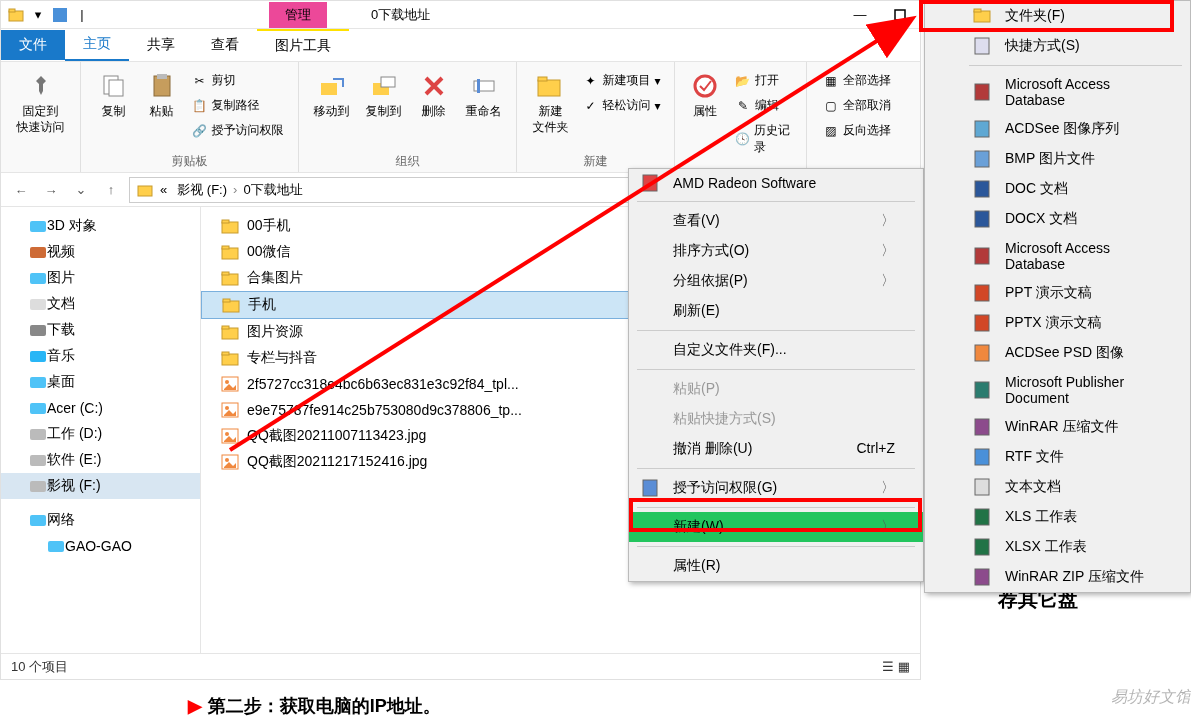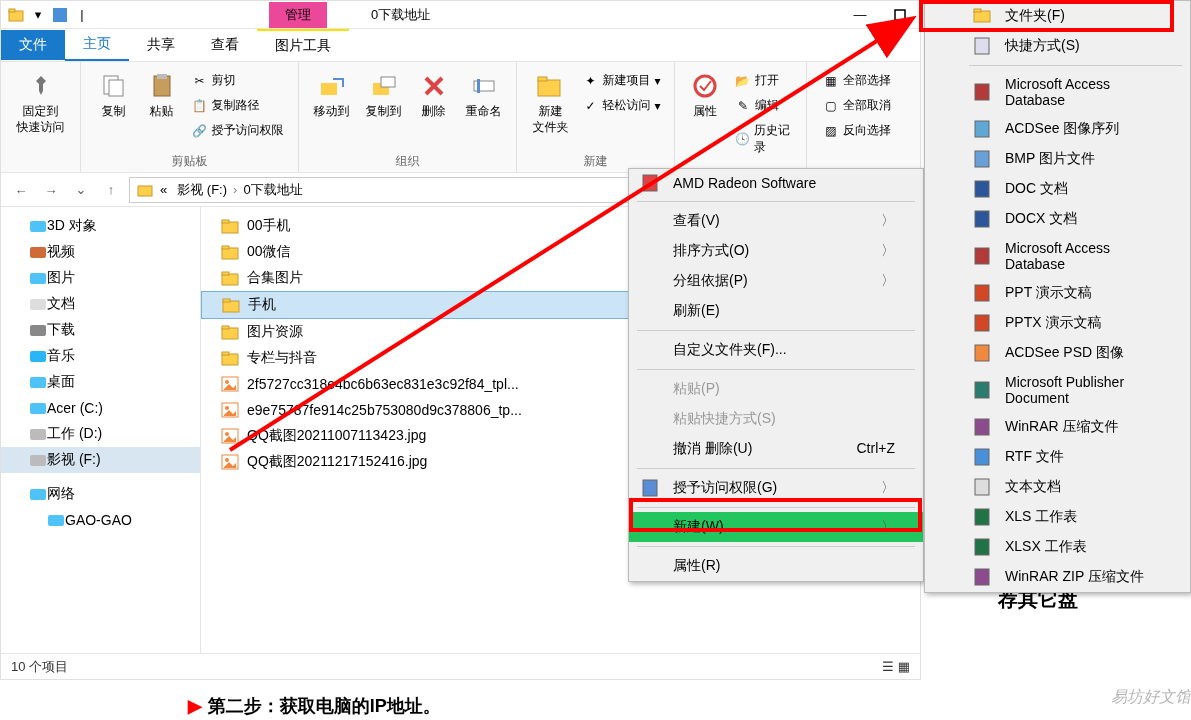--- a/index.html
+++ b/index.html
@@ -368,20 +368,28 @@
           <span>Acer (C:)</span>
         </div>
         <div class="treeitem">
           <span class="ticon">
             <svg width="18" height="16">
               <rect x="1" y="3" width="16" height="11" rx="2" fill="#bbb"></rect>
             </svg>
           </span>
           <span>工作 (D:)</span>
         </div>
+        <div class="treeitem">
+          <span class="ticon">
+            <svg width="18" height="16">
+              <rect x="1" y="3" width="16" height="11" rx="2" fill="#bbb"></rect>
+            </svg>
+          </span>
+          <span>软件 (E:)</span>
+        </div>
         <div class="treeitem selected">
           <span class="ticon">
             <svg width="18" height="16">
               <rect x="1" y="3" width="16" height="11" rx="2" fill="#bbb"></rect>
             </svg>
           </span>
           <span>影视 (F:)</span>
         </div>
         <div style="height: 8px;"></div>
         <div class="treeitem">

